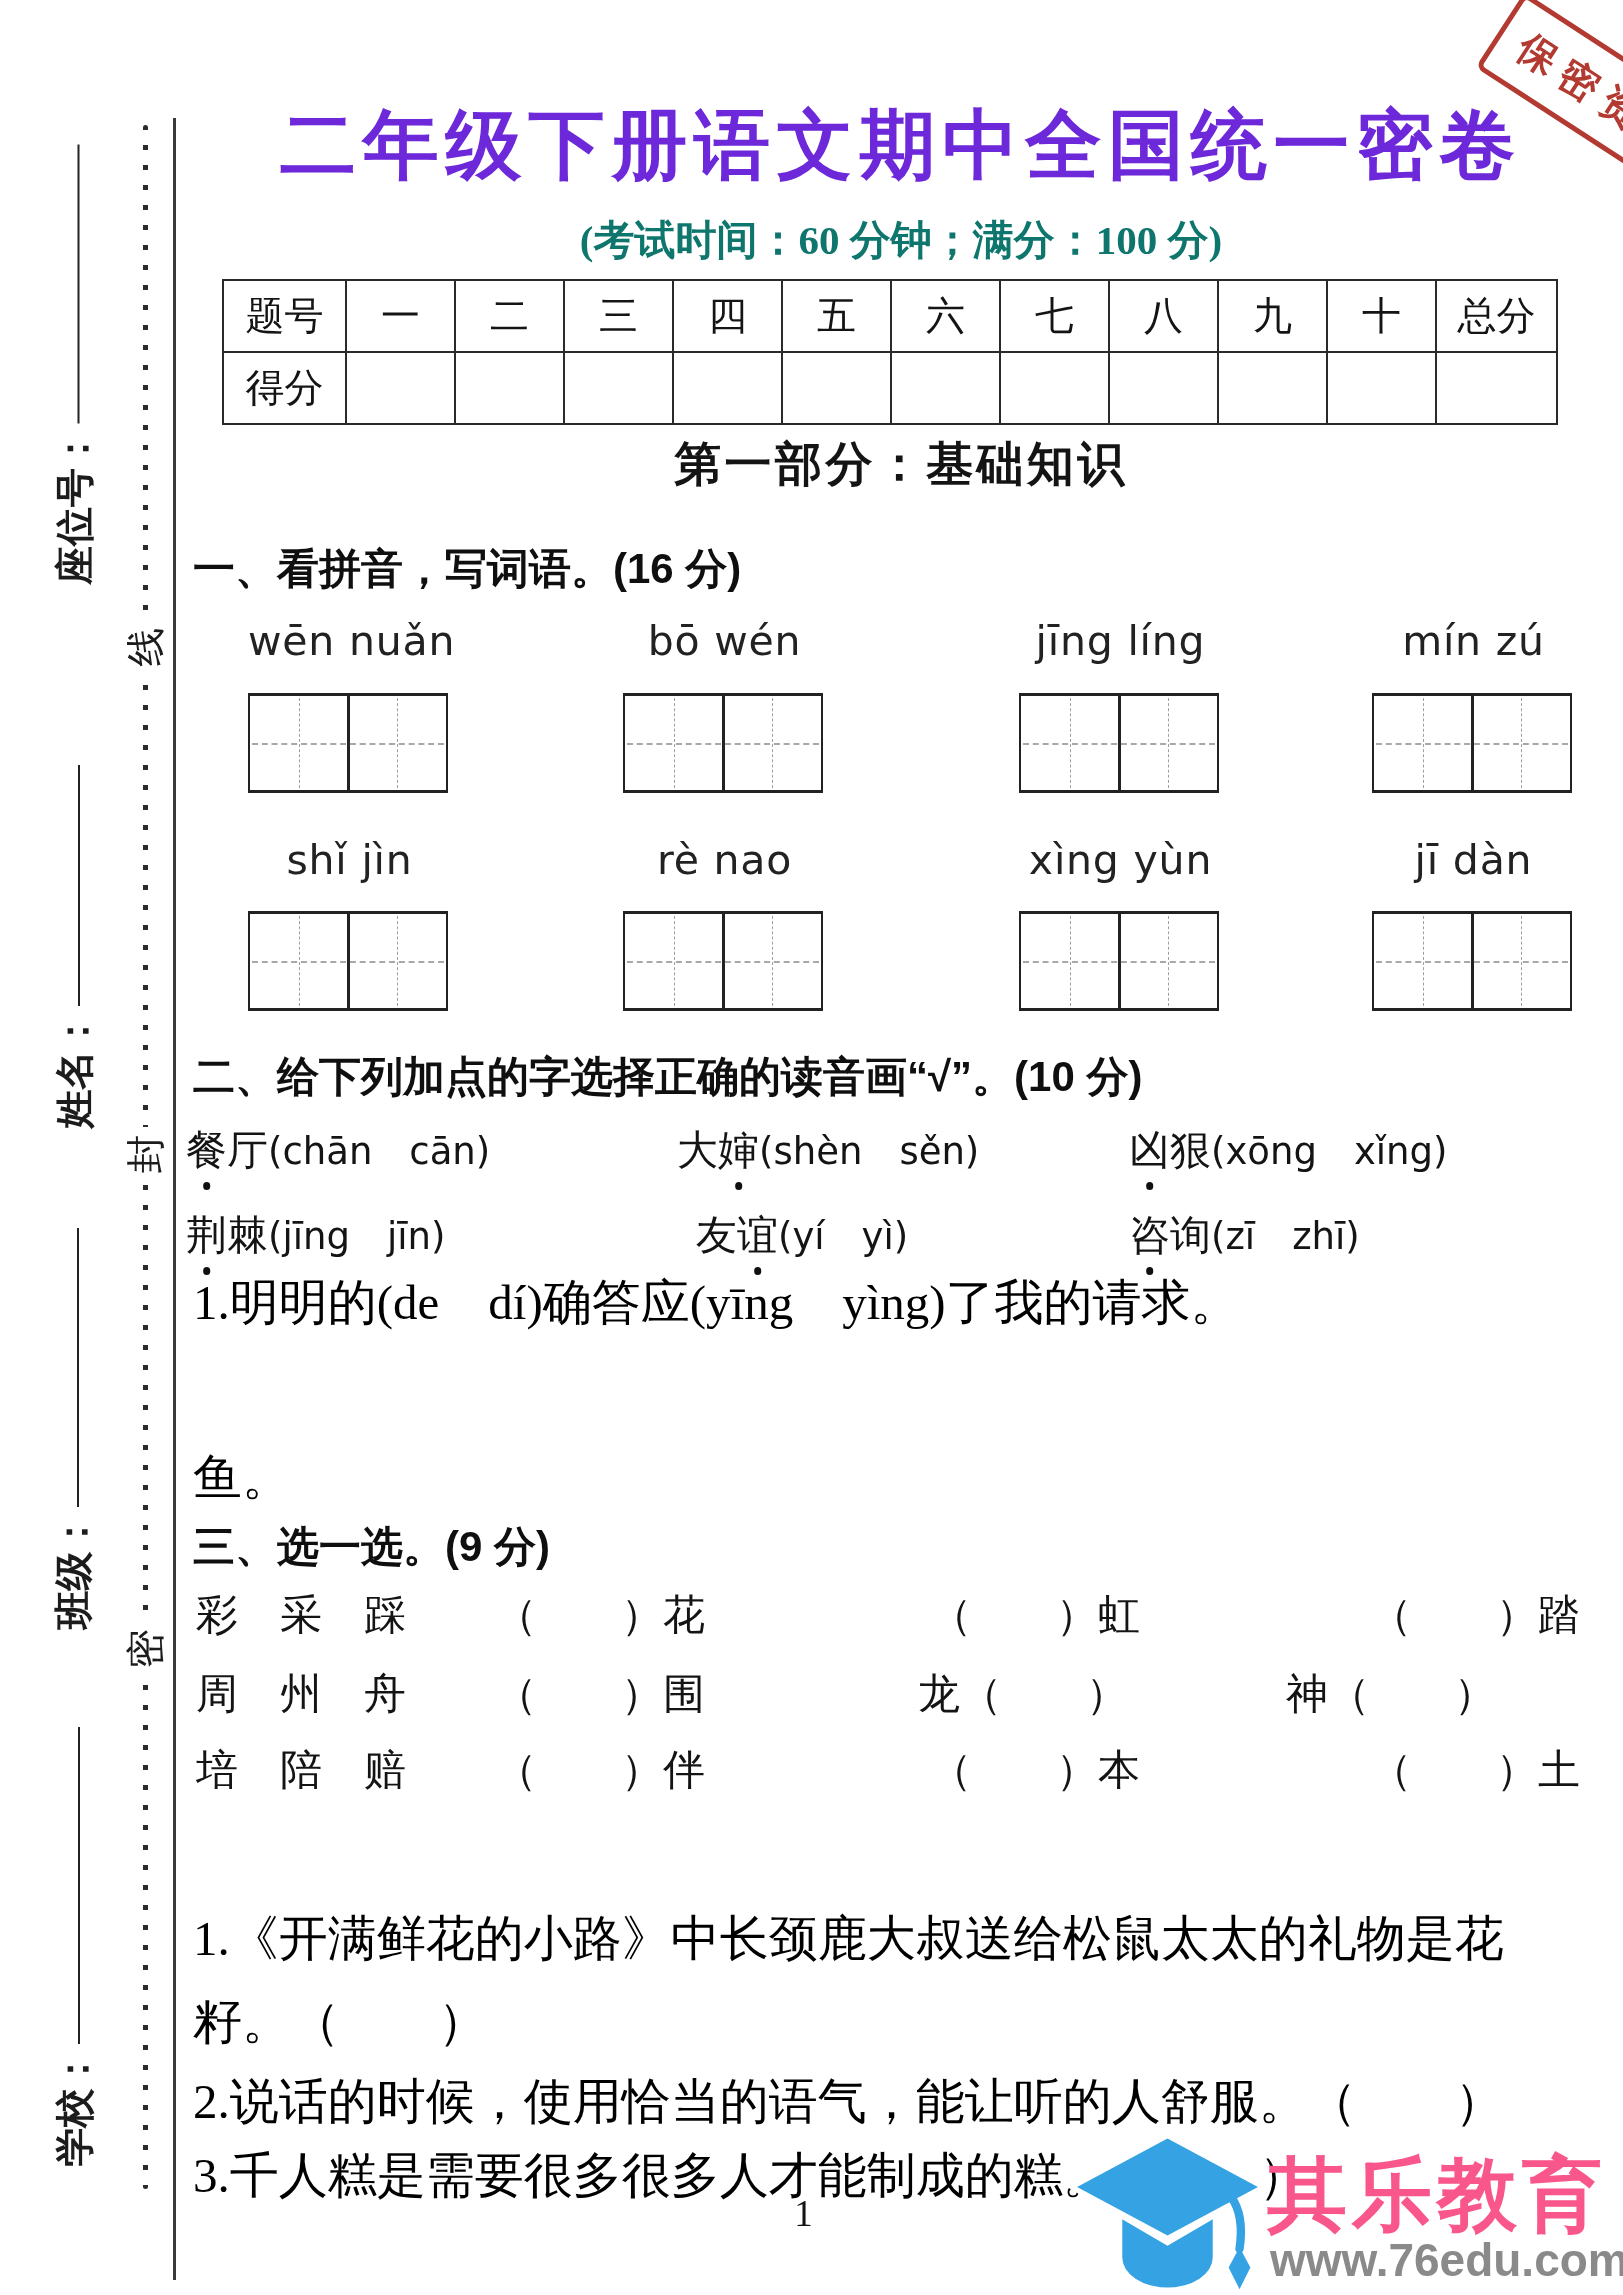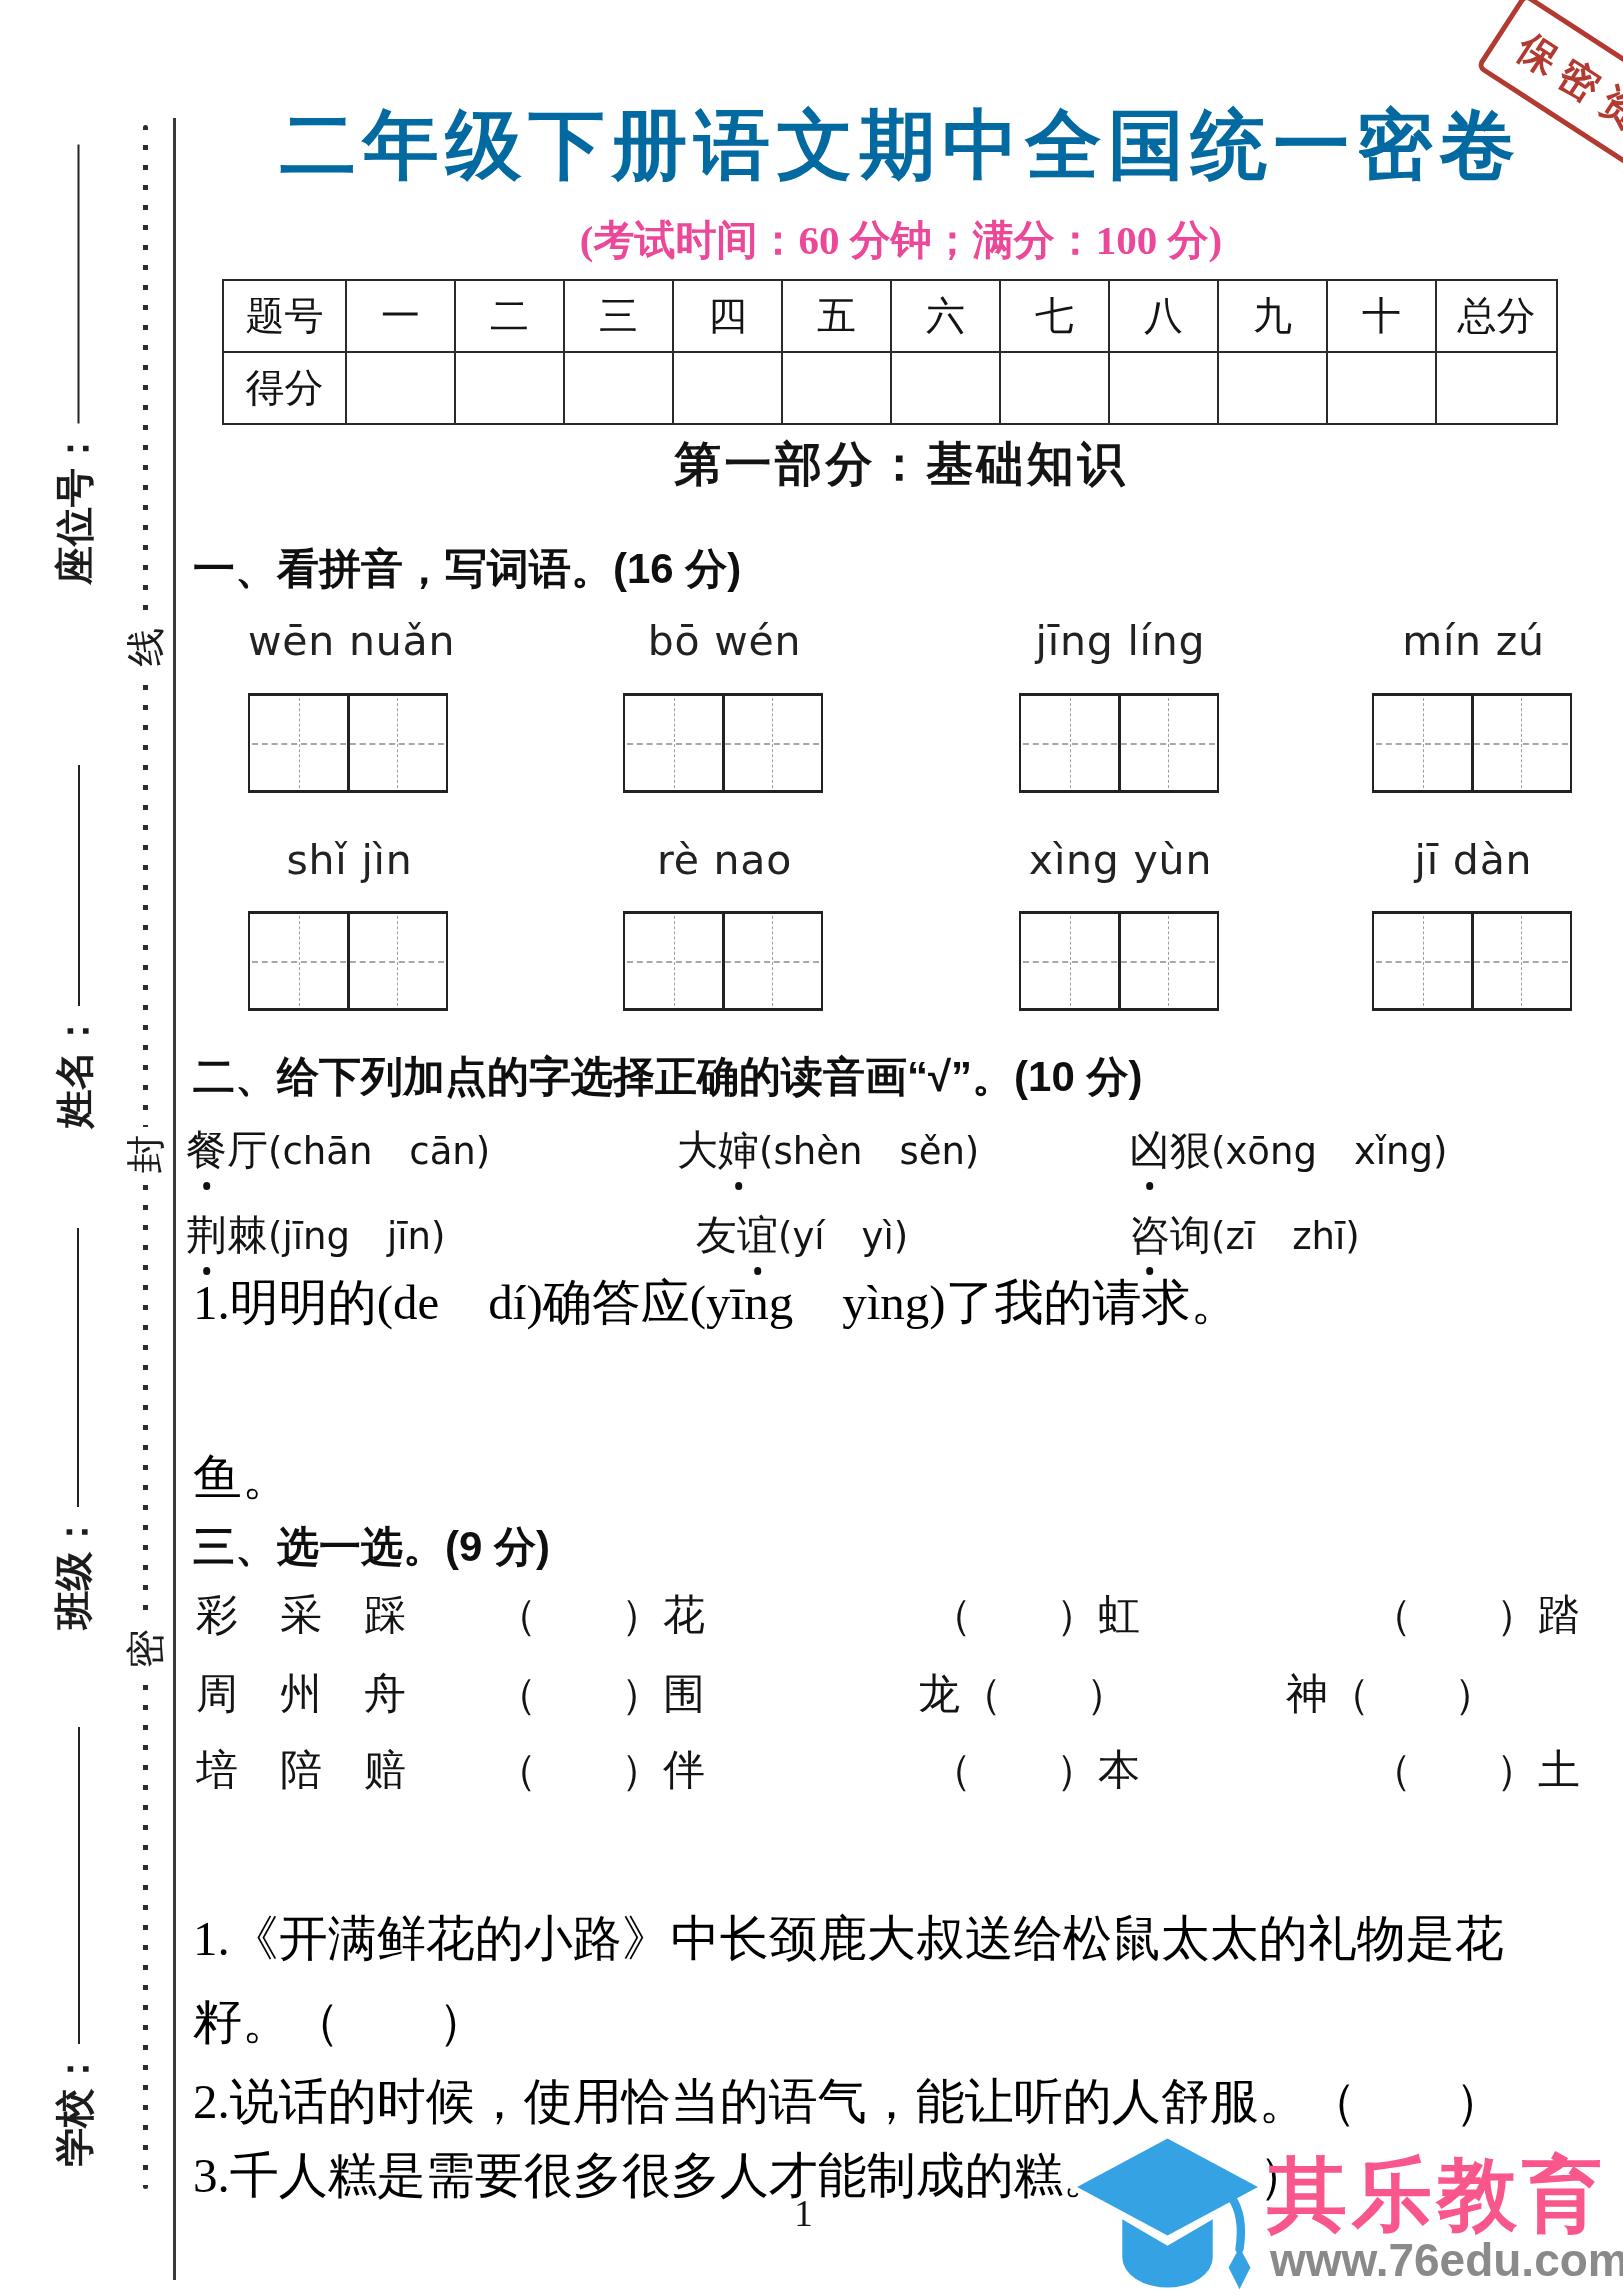--- a/index.html
+++ b/index.html
@@ -20,23 +20,23 @@
   .sf1{width:443px;left:-147px;top:338px;}  .sf1 .uline{width:279px;}
   .sf2{width:366px;left:-108px;top:920px;} .sf2 .uline{width:241px;}
   .sf3{width:404px;left:-128px;top:1402px;} .sf3 .uline{width:279px;}
   .sf4{width:442px;left:-146px;top:1920px;} .sf4 .uline{width:317px;}
   .seal-char{position:absolute;width:54px;height:54px;left:119px;display:flex;align-items:center;
     justify-content:center;transform:rotate(-90deg);background:#fff;font-size:39px;color:#1c1c1c;}
   .sc1{top:620px;} .sc2{top:1127px;} .sc3{top:1622px;}
   
   .title{position:absolute;left:178px;right:0;top:95px;margin:0;text-align:center;
     font-family:"Liberation Sans","DejaVu Sans",sans-serif;
-    font-size:76px;font-weight:800;letter-spacing:6.8px;color:#0369a1;}
+    font-size:76px;font-weight:800;letter-spacing:6.8px;color:#6d28d9;}
   .subtitle{position:absolute;left:178px;right:0;top:213px;text-align:center;
-    font-size:41px;font-weight:700;color:#ec4899;}
+    font-size:41px;font-weight:700;color:#0f766e;}
   .stamp{position:absolute;left:1480px;top:52px;width:237px;height:80px;
     border:5px solid #b23a31;border-radius:8.5px;transform:rotate(33deg);
     display:flex;align-items:center;justify-content:center;
     color:#b23a31;font-size:39px;font-weight:700;letter-spacing:10px;
     font-family:"Liberation Sans","DejaVu Sans",sans-serif;}
   
   table.score{position:absolute;left:222px;top:279px;width:1335px;border-collapse:collapse;
     table-layout:fixed;font-size:39px;}
   table.score td{border:2.5px solid #2a2a2a;text-align:center;height:70px;padding:0;}
   

